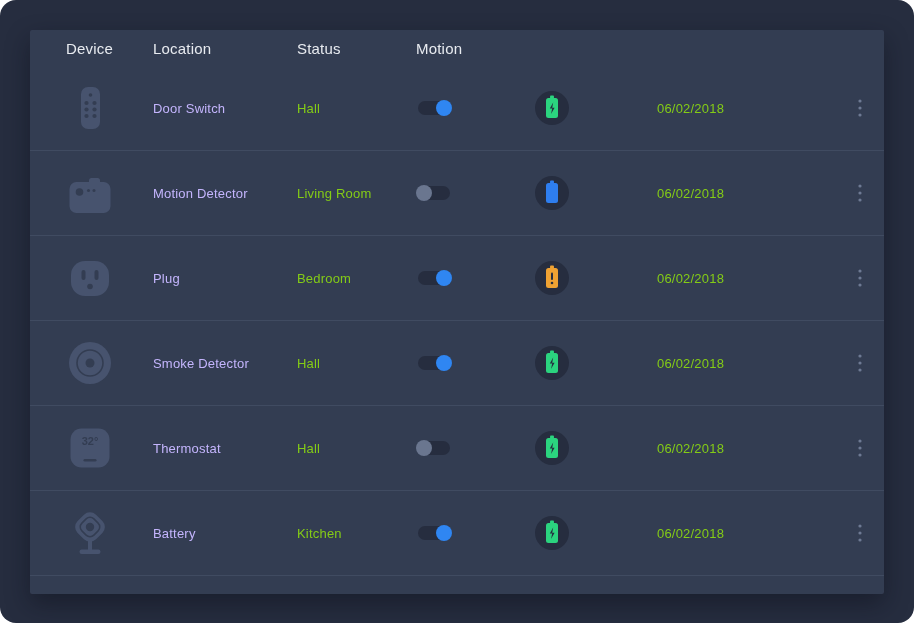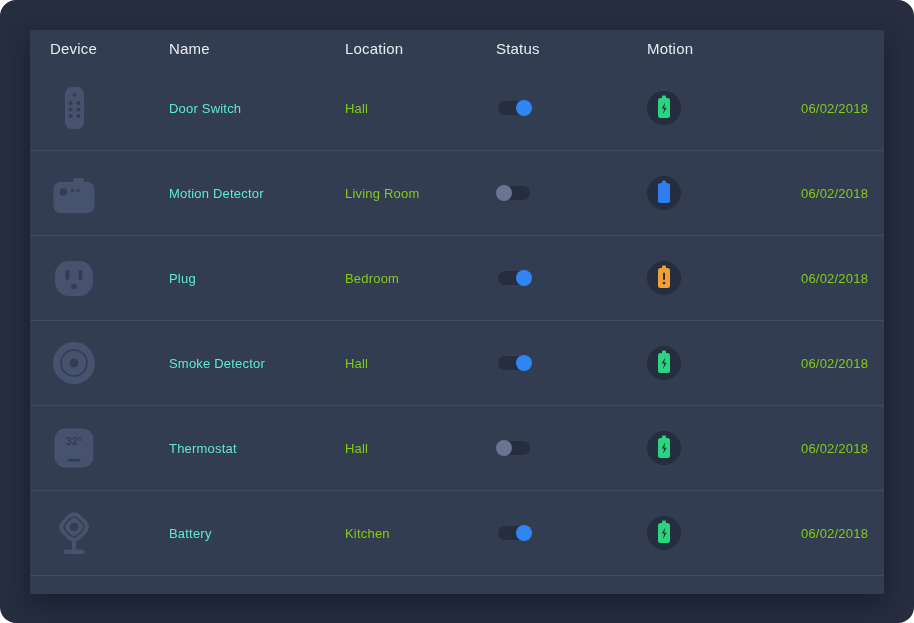--- a/index.html
+++ b/index.html
@@ -1,44 +1,43 @@
 <!DOCTYPE html>
 <html><head>
 <meta charset="utf-8">
 <style>
   html,body{margin:0;padding:0;background:#ffffff;font-family:"Liberation Sans",sans-serif;}
   .window{position:relative;width:914px;height:623px;background:#262D3F;border-radius:16px;overflow:hidden;}
   .card{position:absolute;left:30px;top:30px;width:854px;height:564px;background:#333D52;border-radius:2px;
         box-shadow:0 10px 24px rgba(10,14,24,0.45);}
   .grid{display:grid;grid-template-columns:87px 144px 119px 119px 122px 1fr 48px;align-items:center;
-        padding-left:20px;padding-right:12px;gap:32px;}
+        padding-left:36px;padding-right:12px;}
   .thead{height:36px;color:#E8EBF0;font-size:15px;letter-spacing:.2px;}
   .thead .th{white-space:nowrap;}
   .row{height:84px;border-bottom:1px solid rgba(158,173,201,0.13);}
-  .cell-name{color:#5eead4;font-size:13px;letter-spacing:.2px;}
+  .cell-name{color:#c4b5fd;font-size:13px;letter-spacing:.2px;}
   .cell-muted{color:#84cc16;font-size:13px;letter-spacing:.2px;}
   .device-icon{width:46px;height:46px;display:flex;align-items:center;justify-content:flex-end;}
   
   .toggle{position:relative;width:32px;height:14px;border-radius:7px;background:#262D3F;margin-left:2px;cursor:pointer;}
   .toggle .knob{position:absolute;top:-1px;width:16px;height:16px;border-radius:50%;}
   .toggle.on .knob{right:-2px;background:#2F86F2;}
   .toggle.off .knob{left:-2px;background:#6A768F;}
   
   .battery{width:34px;height:34px;border-radius:50%;background:#262D3F;display:flex;align-items:center;justify-content:center;}
   
   .menu-btn{justify-self:end;width:24px;height:24px;display:flex;align-items:center;justify-content:center;cursor:pointer;}
 </style>
 </head>
 <body>
 
 <div class="window">
   <div class="card">
     <div class="grid thead">
       <div class="th">Device</div>
-      <div class="th">Name</div>
       <div class="th">Location</div>
       <div class="th">Status</div>
       <div class="th">Motion</div>
       <div></div>
     </div>
     <div>
   <div class="grid row">
     <div class="device-icon">
             <svg width="44" height="44" viewBox="0 0 44 44">
               <rect x="13" y="1" width="19" height="42" rx="7" fill="#47536E"></rect>

